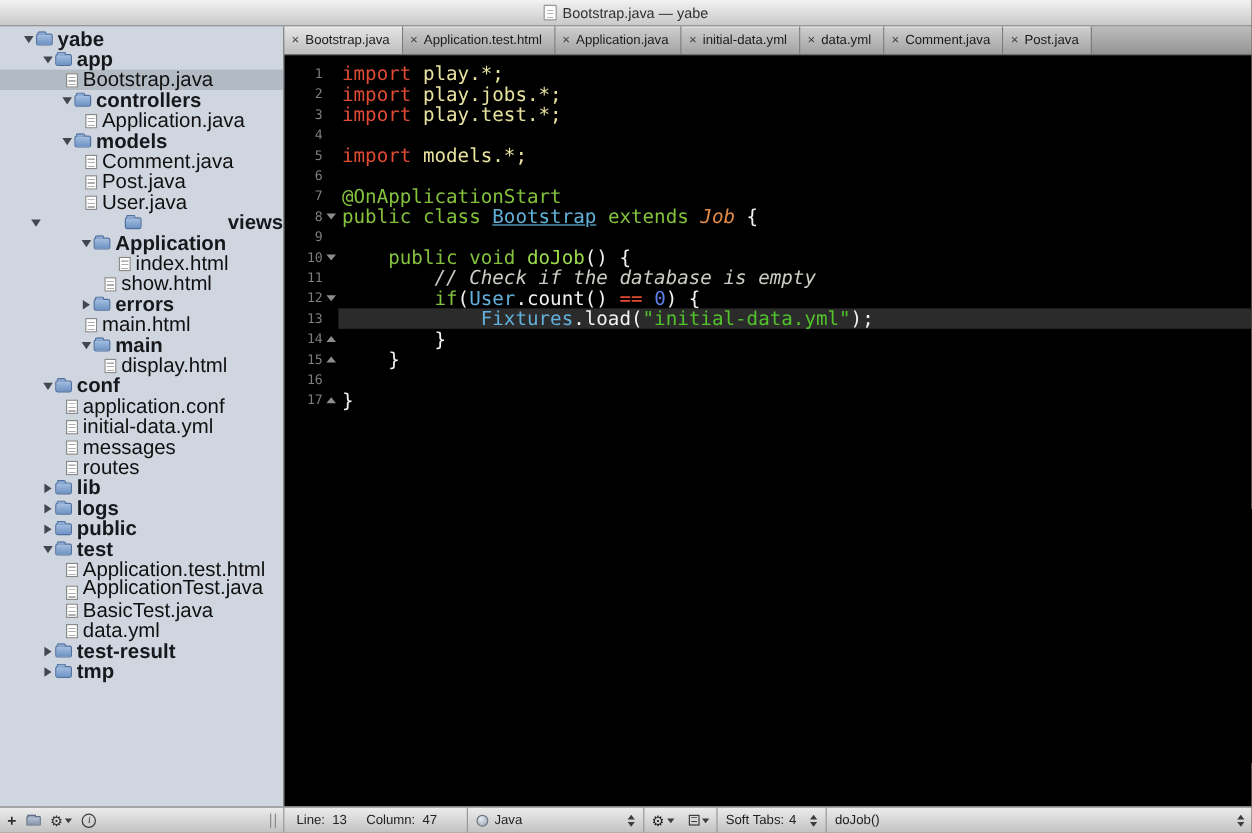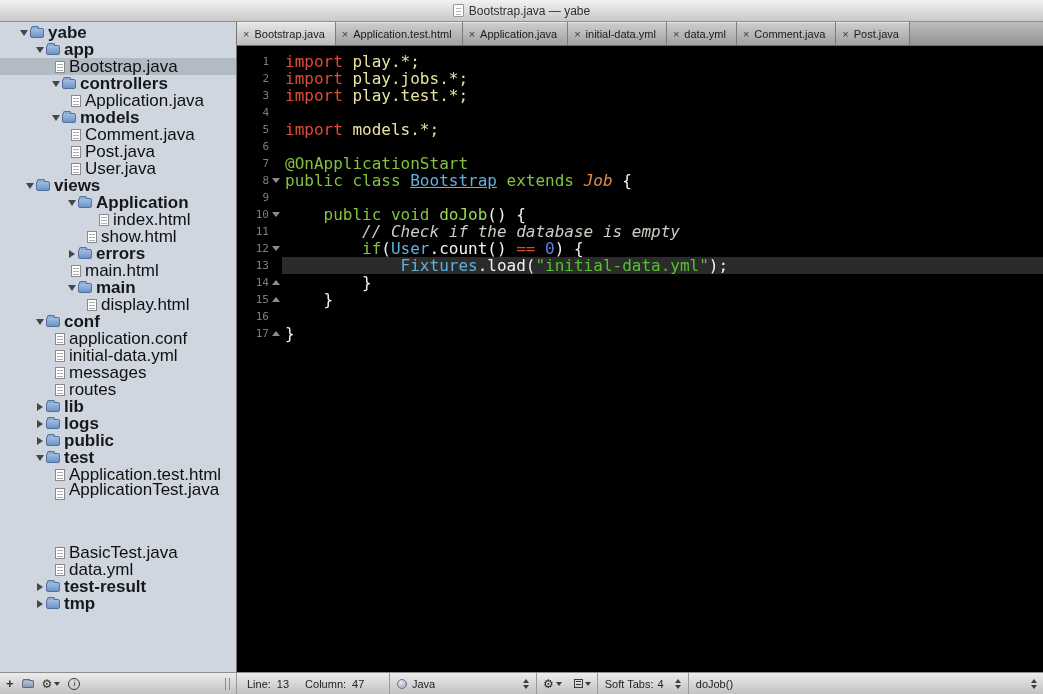--- a/index.html
+++ b/index.html
@@ -171,21 +171,21 @@
           <div class="tree-row file" style="padding-left: 66px;">
             <span class="file-spacer"></span>
             <span class="icon-file"></span>
             <span class="tree-label">Post.java</span>
           </div>
           <div class="tree-row file" style="padding-left: 66px;">
             <span class="file-spacer"></span>
             <span class="icon-file"></span>
             <span class="tree-label">User.java</span>
           </div>
-          <div class="tree-row folder" style="padding-left: 24px;">
+          <div class="tree-row folder" style="padding-left: 24px; justify-content: space-between;">
             <span class="tri exp"></span>
             <span class="icon-folder"></span>
             <span class="tree-label">views</span>
           </div>
           <div class="tree-row folder" style="padding-left: 66px;">
             <span class="tri exp"></span>
             <span class="icon-folder"></span>
             <span class="tree-label">Application</span>
           </div>
           <div class="tree-row file" style="padding-left: 82px; margin-left: 12px;">
@@ -266,21 +266,21 @@
           <div class="tree-row file" style="padding-left: 50px;">
             <span class="file-spacer"></span>
             <span class="icon-file"></span>
             <span class="tree-label">Application.test.html</span>
           </div>
           <div class="tree-row file" style="padding-left: 50px; align-items: flex-end;">
             <span class="file-spacer"></span>
             <span class="icon-file"></span>
             <span class="tree-label">ApplicationTest.java</span>
           </div>
-          <div class="tree-row file" style="padding-left: 50px; margin-top: 44px;">
+          <div class="tree-row file" style="padding-left: 50px;">
             <span class="file-spacer"></span>
             <span class="icon-file"></span>
             <span class="tree-label">BasicTest.java</span>
           </div>
           <div class="tree-row file" style="padding-left: 50px;">
             <span class="file-spacer"></span>
             <span class="icon-file"></span>
             <span class="tree-label">data.yml</span>
           </div>
           <div class="tree-row folder" style="padding-left: 34px;">

